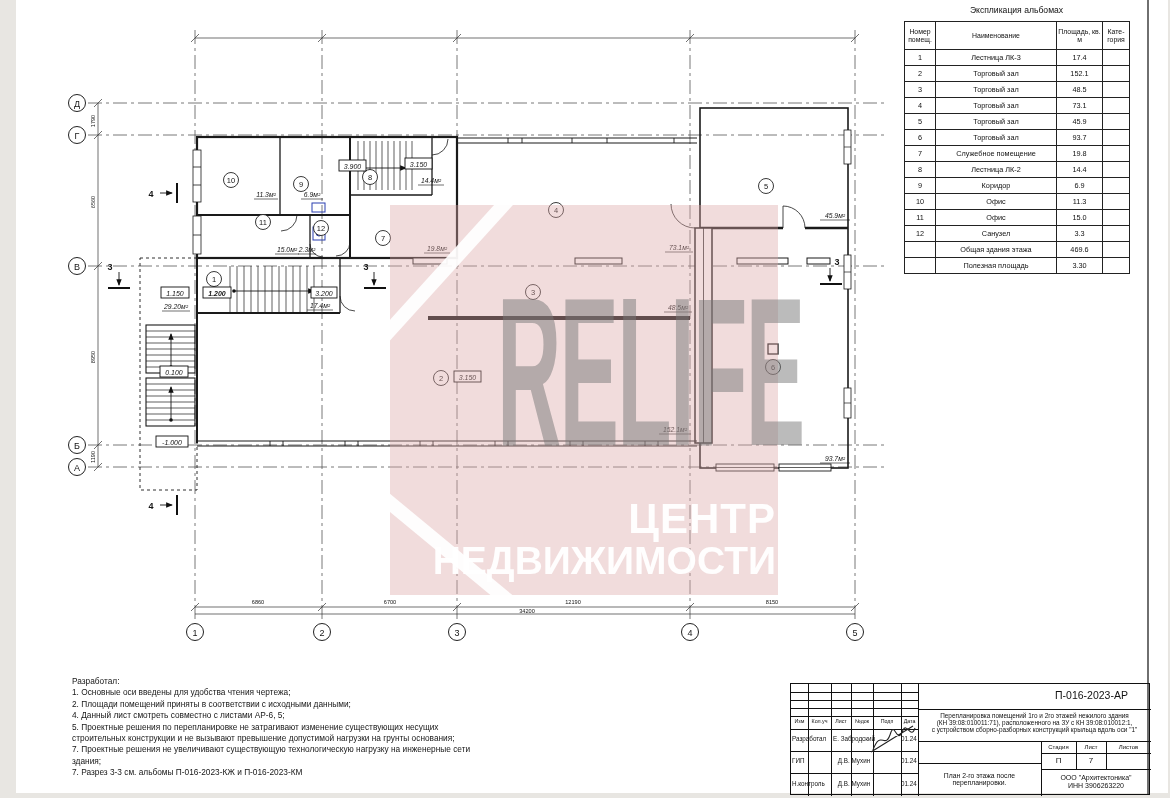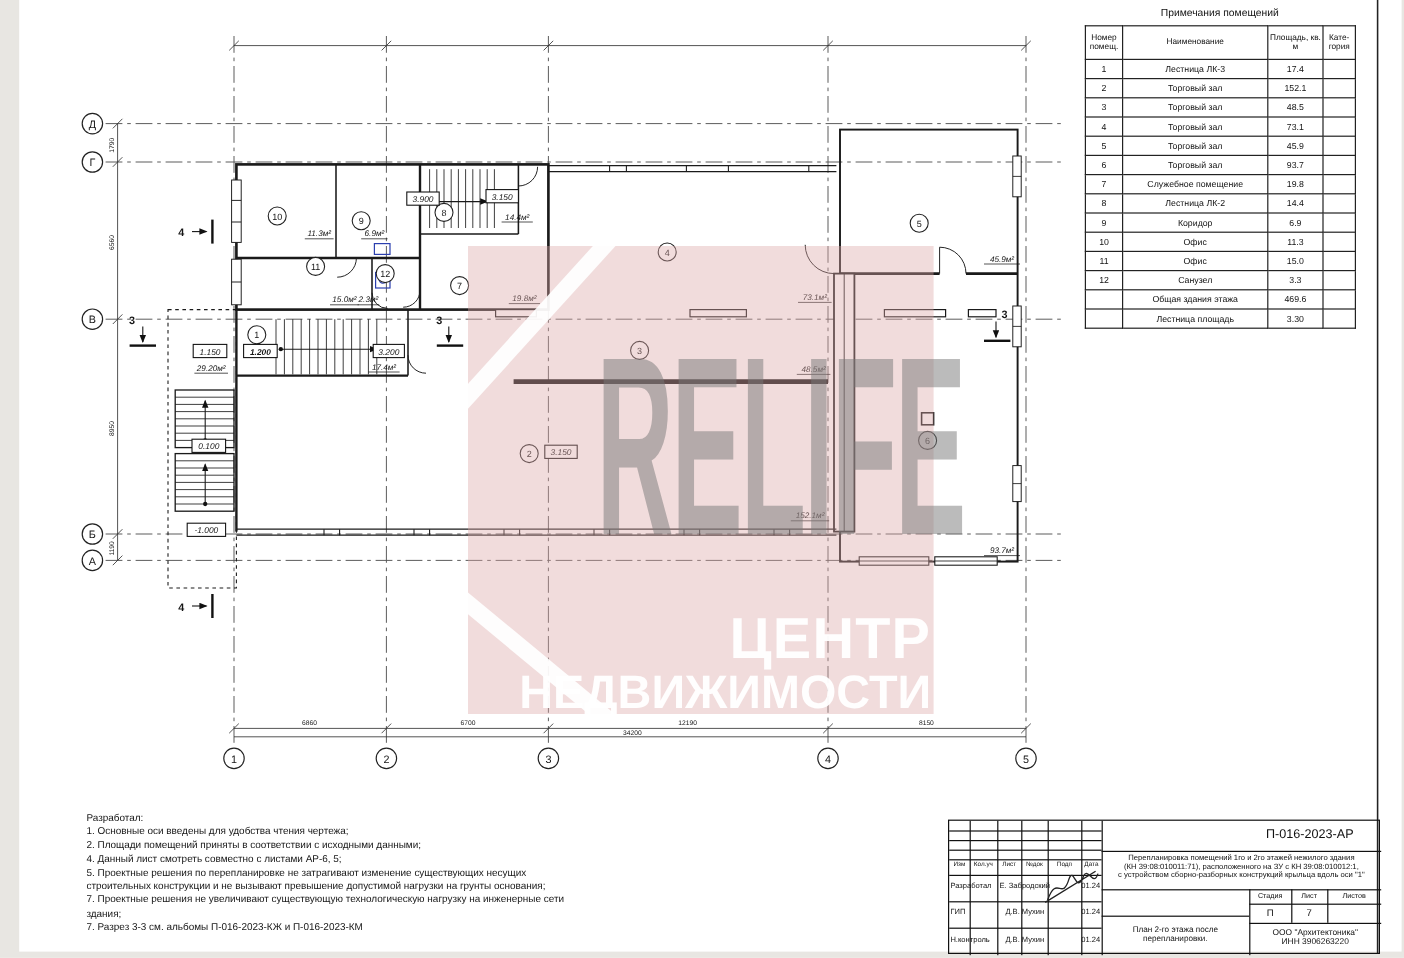--- a/index.html
+++ b/index.html
@@ -9,21 +9,21 @@
   svg text{fill:#151515;}
   .cad-it{font-style:italic;}
   
   .wm{position:absolute;left:0;top:0;width:1011px;height:798px;pointer-events:none;}
   .wm-pink{position:absolute;left:390px;top:205px;width:388px;height:390px;background:rgba(221,167,167,0.40);overflow:hidden;}
   .wm-stripe{position:absolute;background:rgba(255,255,255,0.92);}
   .wm-stripe.a{left:-45px;top:52px;width:210px;height:14px;transform:rotate(-47.8deg);}
   .wm-stripe.b{left:-38px;top:338px;width:190px;height:14px;transform:rotate(39.6deg);}
   .wm-relife{position:absolute;left:497px;top:266px;font-weight:bold;font-size:212px;line-height:1;letter-spacing:-4px;color:rgba(120,120,120,0.50);transform:scale(0.42,1);transform-origin:top left;white-space:nowrap;}
   .wm-txt{position:absolute;left:430px;top:498px;width:346px;text-align:right;color:rgba(255,255,255,0.95);font-weight:bold;line-height:1.02;letter-spacing:1px;}
-  .wm-txt .l1{font-size:48px;margin-top:11px;}
+  .wm-txt .l1{font-size:42px;}
   .wm-txt .l2{font-size:39px;letter-spacing:0;}
   
   .expl{position:absolute;left:904px;top:5px;width:225px;color:#111;}
   .expl-title{font-size:8.6px;text-align:center;margin:0 0 6px 0;}
   .expl table{border-collapse:collapse;width:100%;table-layout:fixed;}
   .expl td,.expl th{border:1px solid #222;font-size:7.3px;font-weight:normal;text-align:center;vertical-align:middle;padding:0;height:15px;overflow:hidden;}
   .expl th{font-size:6.9px;height:27px;line-height:1.15;}
   
   .notes{position:absolute;left:72px;top:676px;width:412px;font-size:8.3px;line-height:11.4px;color:#161616;}
   
@@ -395,21 +395,21 @@
       <div class="wm-stripe b"></div>
     </div>
     <div class="wm-relife">RELIFE</div>
     <div class="wm-txt">
       <div class="l1">ЦЕНТР</div>
       <div class="l2">НЕДВИЖИМОСТИ</div>
     </div>
   </div>
 
   <div class="expl">
-    <div class="expl-title">Примечания помещений</div>
+    <div class="expl-title">Экспликация альбомах</div>
     <table>
       <colgroup>
           <col style="width:31px">
           <col style="width:121px">
           <col style="width:46px">
           <col style="width:27px">
         </colgroup>
       <tbody>
           <tr>
         <th>Номер помещ.</th>
@@ -490,21 +490,21 @@
             <td></td>
           </tr>
       <tr>
             <td></td>
             <td>Общая здания этажа</td>
             <td>469.6</td>
             <td></td>
           </tr>
       <tr>
             <td></td>
-            <td>Лестница площадь</td>
+            <td>Полезная площадь</td>
             <td>3.30</td>
             <td></td>
           </tr>
     </tbody>
       </table>
   </div>
 
   <div class="notes">
     <div>Разработал:</div>
     <div>1. Основные оси введены для удобства чтения чертежа;</div>

